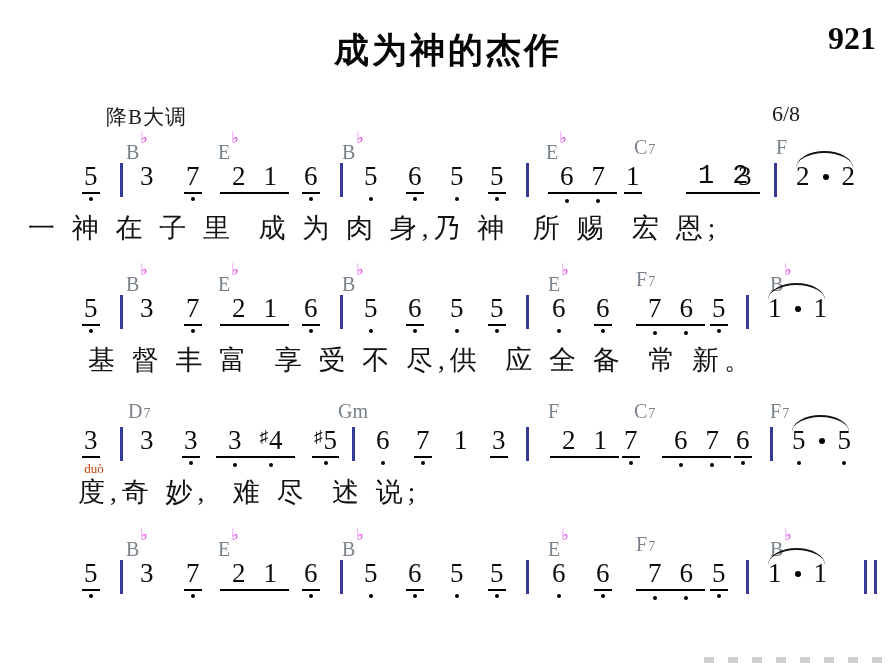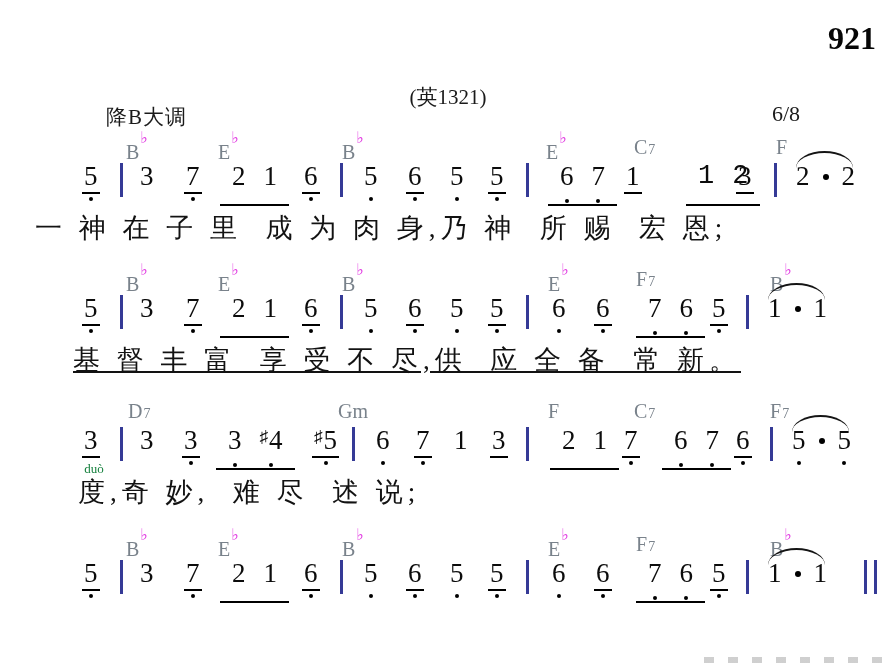--- a/index.html
+++ b/index.html
@@ -19,46 +19,46 @@
   .chords{position:absolute;top:0;left:0;width:896px;height:26px;}
   .chord{position:absolute;top:0;font-size:20px;color:#79828b;letter-spacing:0;}
   .fl{color:#e23ce2;font-size:16px;position:relative;top:-8px;margin-left:1px;}
   .sv{font-size:14px;margin-left:1px;}
   .notes{position:absolute;top:27px;left:0;width:896px;height:46px;}
   .tok{position:absolute;top:0;font-size:27px;line-height:1;color:#0c0c0c;}
   .dg{position:relative;display:inline-block;padding:0 2px 2px;line-height:1;}
   .dg.ul{border-bottom:2px solid #000;}
   .dg.low::after{content:"";position:absolute;left:50%;margin-left:-2px;bottom:-9px;
                  width:4px;height:4px;border-radius:50%;background:#000;}
-  .beam{display:inline-block;padding:0 3px 14px;}
+  .beam{display:inline-block;padding:0 3px 2px;}
   .beam.ul{border-bottom:2px solid #000;}
   .beam .dg{padding:0 1px;margin:0 8px;}
   .beam .dg.low::after{bottom:-13px;}
   .acc{font-size:17px;position:relative;top:-7px;margin-right:1px;}
   .bar{width:3px;height:34px;background:#353a96;top:0;}
   .dbar{width:7px;height:34px;top:0;border-left:3px solid #353a96;border-right:3px solid #353a96;}
   .tiegrp{display:inline-flex;align-items:flex-start;position:absolute;}
   .adot{display:inline-block;width:6px;height:6px;border-radius:50%;background:#000;
         margin:11px 11px 0 11px;}
   .arc{position:absolute;left:2px;right:4px;top:-12px;height:15px;
        border-top:2px solid #141414;border-radius:50% 50% 0 0 / 100% 100% 0 0;}
   .lyr{position:absolute;top:74px;white-space:pre;font-size:27px;letter-spacing:5px;color:#121212;}
   .rb{position:relative;}
   .py{position:absolute;top:-16px;left:50%;transform:translateX(-50%);
-      font-size:13px;letter-spacing:0;color:#15803d;}
+      font-size:13px;letter-spacing:0;color:#c2410c;}
   
   .frag{position:absolute;bottom:0;right:12px;width:180px;height:6px;opacity:.28;
         background:repeating-linear-gradient(90deg,#555 0 10px,transparent 10px 24px);}
 </style>
 </head>
 <body>
 
 <div id="page">
+  <div class="title">成为神的杰作</div>
   <div class="hymnno">921</div>
-  <div class="subtitle">(英1321)</div>
   <div class="keysig">降B大调</div>
   <div class="timesig">6/8</div>
 
   <div class="sys sys1">
     <div class="chords">
         <span class="chord" style="left: 126px;">B<sup class="fl">♭</sup></span>
         <span class="chord" style="left: 218px;">E<sup class="fl">♭</sup></span>
         <span class="chord" style="left: 342px;">B<sup class="fl">♭</sup></span>
         <span class="chord" style="left: 546px;">E<sup class="fl">♭</sup></span>
         <span class="chord" style="left: 634px;">C<span class="sv">7</span></span>
@@ -82,21 +82,21 @@
         <span class="tok" style="left: 686px; font-family: Liberation Mono, monospace;"><span class="beam ul"><span class="dg">1</span><span class="dg">2</span></span></span>
         <span class="tok" style="left: 736px;"><span class="dg ul">3</span></span>
         <span class="tok bar" style="left: 774px;"></span>
         <span class="tok tiegrp" style="left: 794px;">
           <span class="arc"></span>
           <span class="dg">2</span>
           <span class="adot"></span>
           <span class="dg">2</span>
         </span>
       </div>
-    <div class="lyr" style="left: 28px; margin-left: 7px;"><span>一 神 在 子 里  成 为 肉 身,乃 神  所 赐  宏 恩;</span></div>
+    <div class="lyr" style="left: 28px;"><span>一 神 在 子 里  成 为 肉 身,乃 神  所 赐  宏 恩;</span></div>
   </div>
   <div class="sys sys2">
     <div class="chords">
         <span class="chord" style="left: 126px;">B<sup class="fl">♭</sup></span>
         <span class="chord" style="left: 218px;">E<sup class="fl">♭</sup></span>
         <span class="chord" style="left: 342px;">B<sup class="fl">♭</sup></span>
         <span class="chord" style="left: 548px;">E<sup class="fl">♭</sup></span>
         <span class="chord" style="left: 636px;">F<span class="sv">7</span></span>
         <span class="chord" style="left: 770px;">B<sup class="fl">♭</sup></span>
       </div>
@@ -118,21 +118,21 @@
         <span class="tok" style="left: 636px;"><span class="beam ul"><span class="dg low">7</span><span class="dg low">6</span></span></span>
         <span class="tok" style="left: 710px;"><span class="dg low ul">5</span></span>
         <span class="tok bar" style="left: 746px;"></span>
         <span class="tok tiegrp" style="left: 766px;">
           <span class="arc"></span>
           <span class="dg">1</span>
           <span class="adot"></span>
           <span class="dg">1</span>
         </span>
       </div>
-    <div class="lyr" style="left: 73px; text-decoration: underline;"><span>基 督 丰 富  享 受 不 尽,供  应 全 备  常 新。</span></div>
+    <div class="lyr" style="left: 88px;"><span>基 督 丰 富  享 受 不 尽,供  应 全 备  常 新。</span></div>
   </div>
   <div class="sys sys3">
     <div class="chords">
         <span class="chord" style="left: 128px;">D<span class="sv">7</span></span>
         <span class="chord" style="left: 338px;">Gm</span>
         <span class="chord" style="left: 548px;">F</span>
         <span class="chord" style="left: 634px;">C<span class="sv">7</span></span>
         <span class="chord" style="left: 770px;">F<span class="sv">7</span></span>
       </div>
     <div class="notes">

